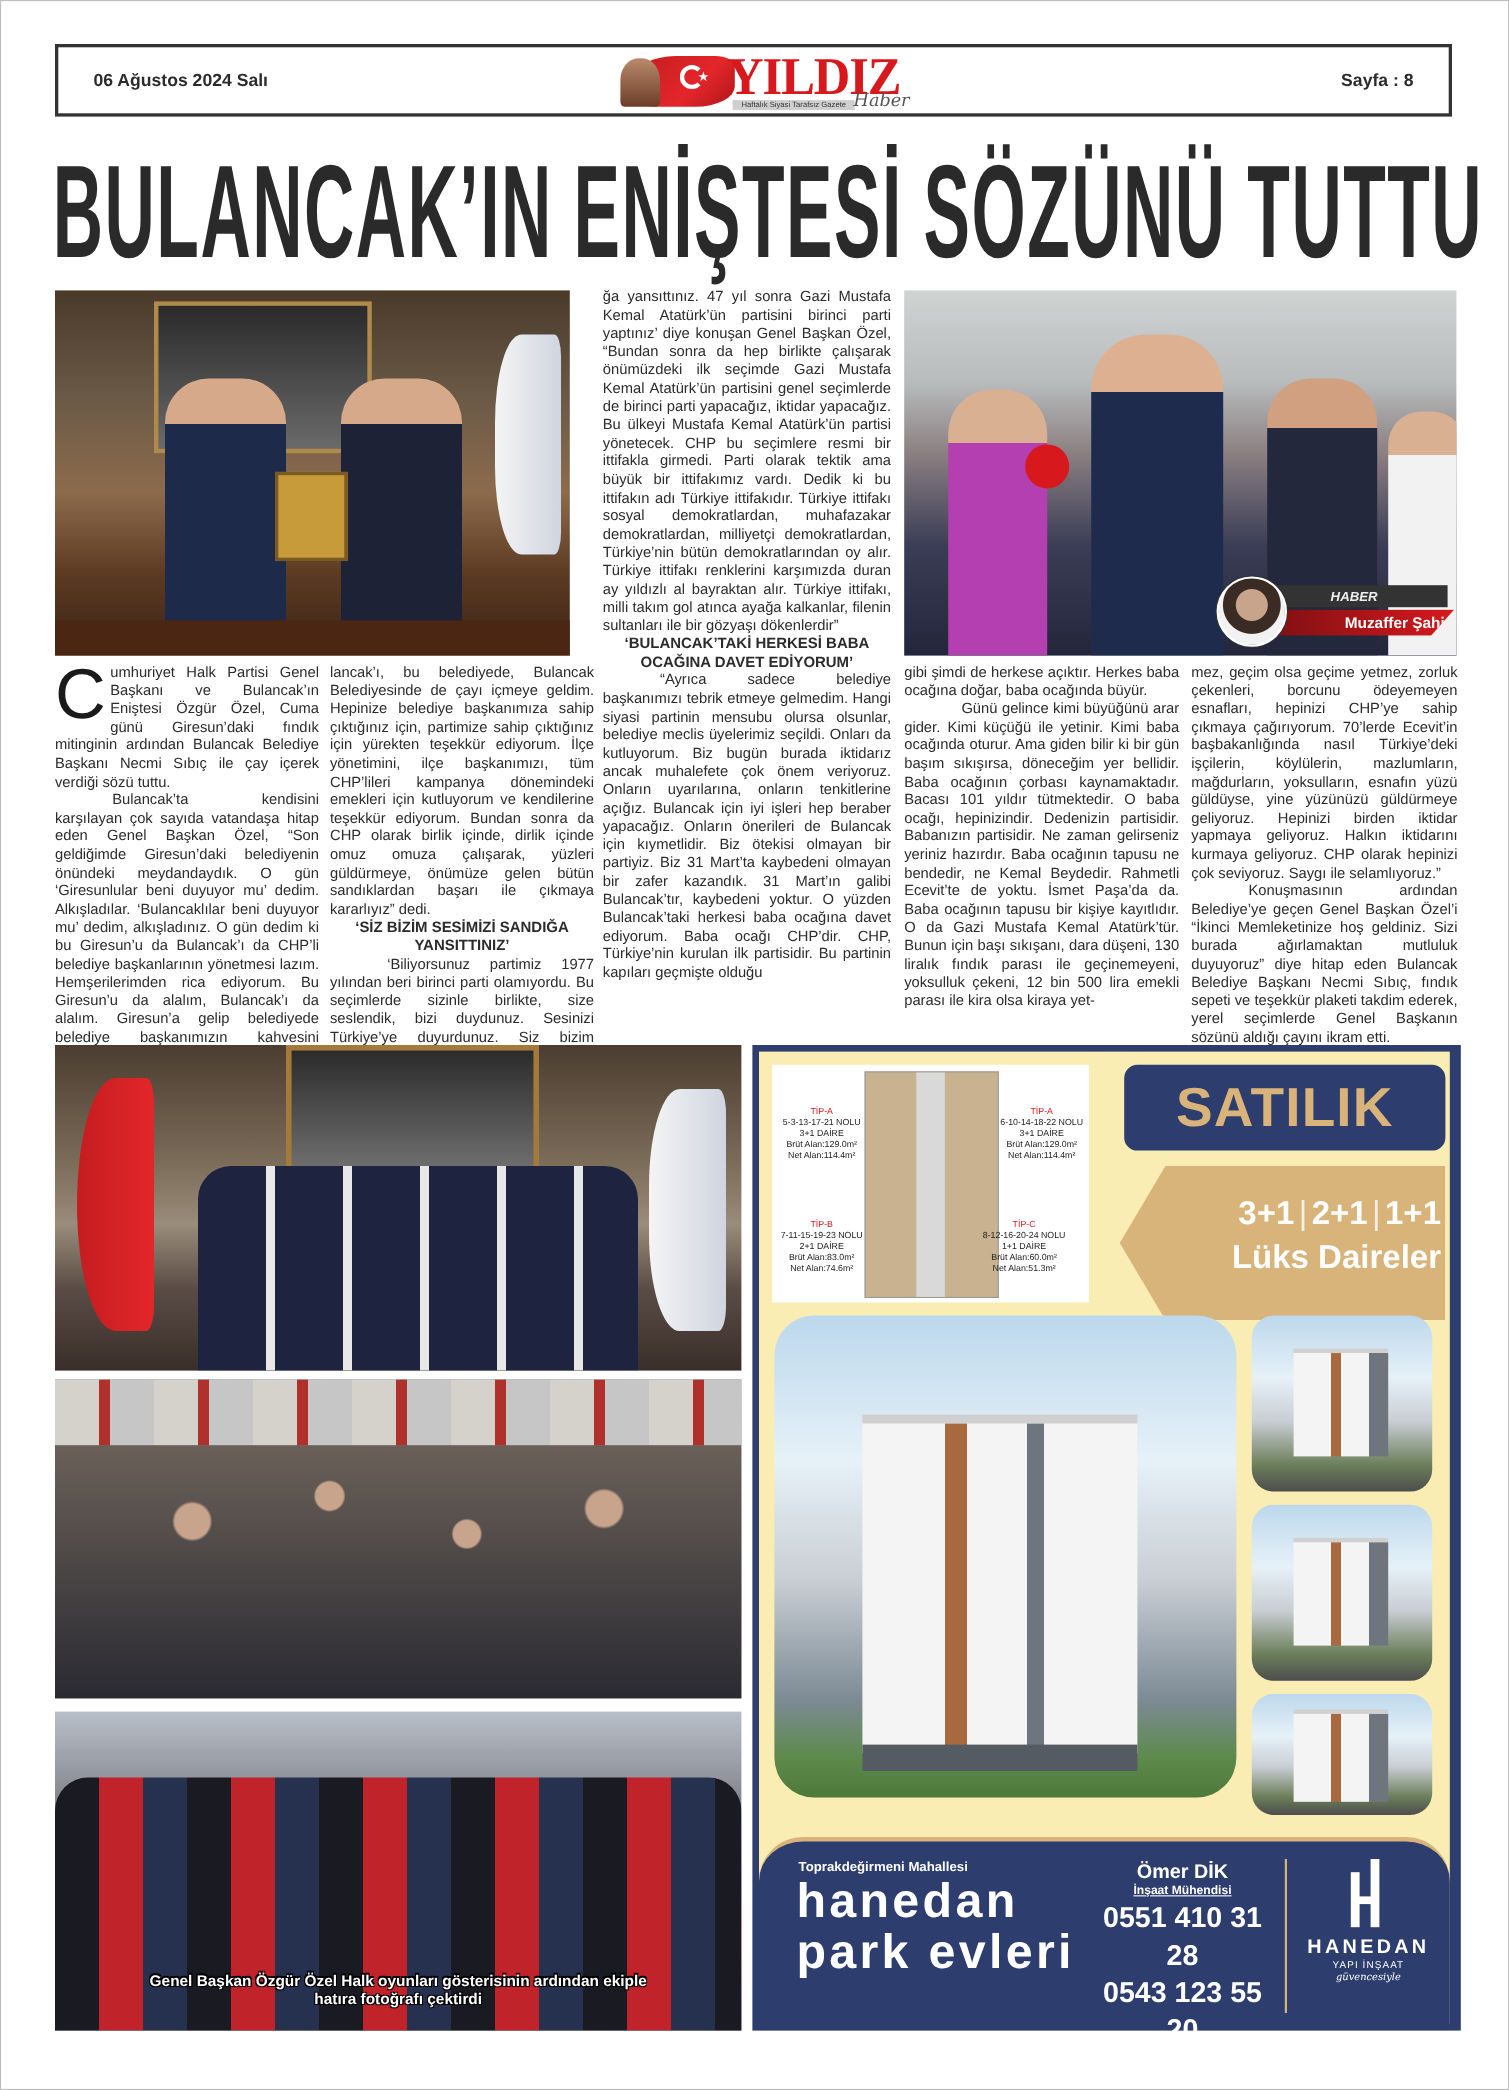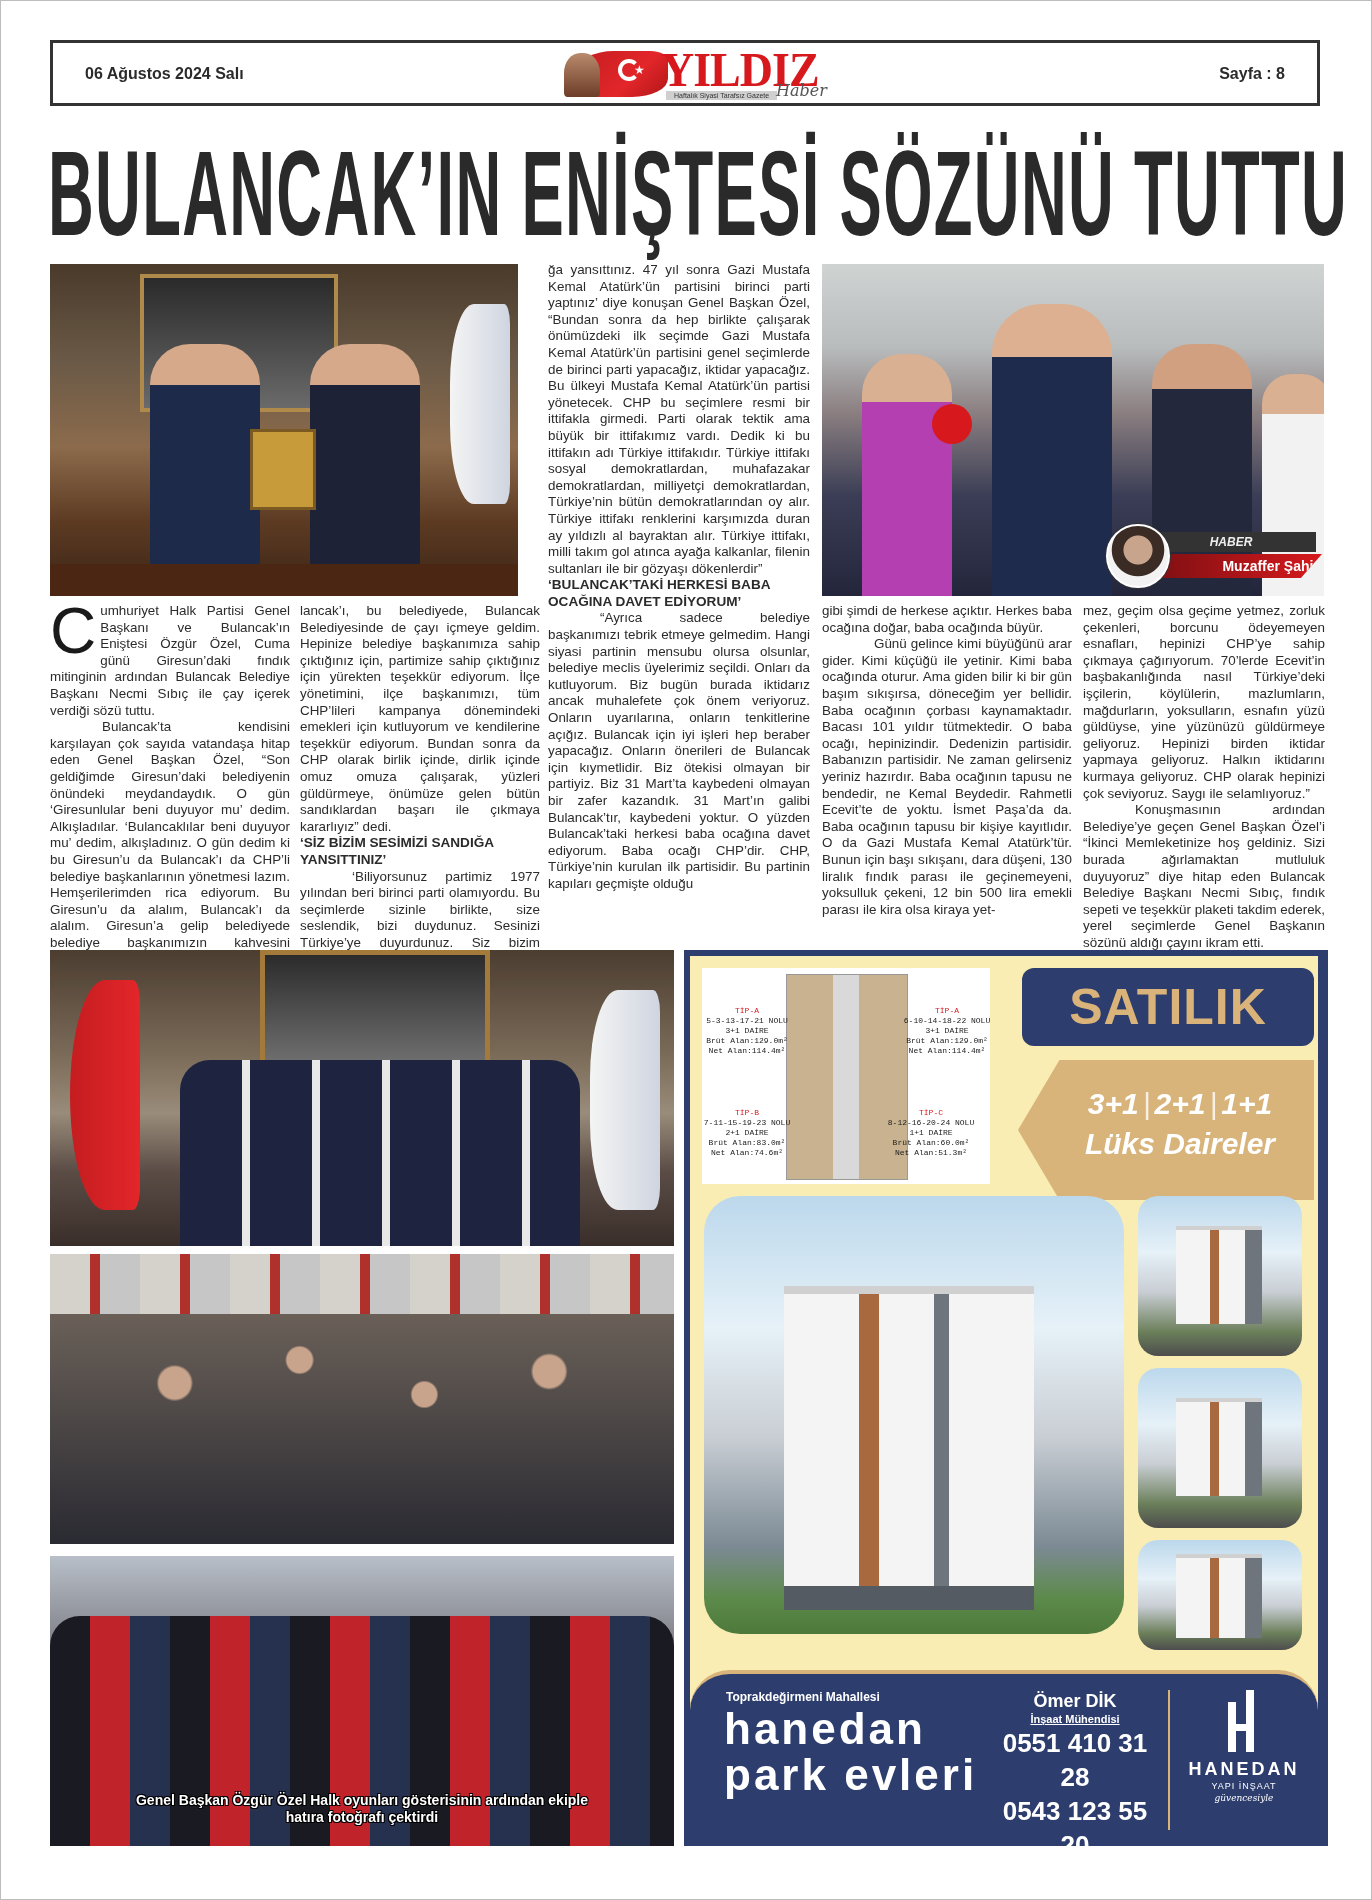--- a/index.html
+++ b/index.html
@@ -25,37 +25,37 @@
   .ph5{left:50px;top:1556px;width:624px;height:290px;background:linear-gradient(180deg,#b8bfc8 0%,#8a8c94 25%,#5a3c3c 55%,#b0232a 72%,#2a2730 100%);}
   .shape{position:absolute;}
   .caption{position:absolute;left:0;width:100%;text-align:center;color:#fff;font-weight:bold;font-size:14px;line-height:17px;text-shadow:-1px -1px 0 #000,1px -1px 0 #000,-1px 1px 0 #000,1px 1px 0 #000;}
   .byline{position:absolute;left:1106px;top:524px;width:220px;height:66px;}
   .byline-avatar{position:absolute;left:0;top:0;width:60px;height:60px;border-radius:50%;background:radial-gradient(circle at 50% 40%,#c9a48c 0 30%,#3a2b24 32% 55%,#f2f2f2 57%);border:2px solid #fff;box-shadow:0 0 0 1px #333;z-index:2;}
   .byline-top{position:absolute;left:40px;top:8px;width:170px;height:20px;background:#333;color:#eee;font-size:12px;font-style:italic;font-weight:bold;text-align:center;line-height:20px;}
   .byline-name{position:absolute;left:40px;top:30px;width:176px;height:24px;background:linear-gradient(90deg,#7a0f12,#d7191d);color:#fff;font-size:14px;font-weight:bold;text-align:right;line-height:24px;clip-path:polygon(0 0,100% 0,88% 100%,0 100%);}
   .col{position:absolute;font-size:13.4px;line-height:16.6px;text-align:justify;color:#2b2b2b;}
   .col p{margin:0;}
   .col .ind{text-indent:52px;}
-  .col h3{margin:0;text-align:left;font-size:13.6px;line-height:16.6px;font-weight:bold;}
+  .col h3{margin:0;text-align:center;font-size:13.6px;line-height:16.6px;font-weight:bold;}
   .dropcap{float:left;font-size:64px;line-height:52px;font-weight:normal;margin:2px 4px 0 0;color:#1a1a1a;}
   .c1{left:50px;top:603px;width:240px;}
   .c2{left:300px;top:603px;width:240px;}
   .c3{left:548px;top:262px;width:262px;}
   .c4{left:822px;top:603px;width:250px;}
   .c5{left:1083px;top:603px;width:242px;}
   .ad{position:absolute;left:684px;top:950px;width:644px;height:896px;background:#2c3d6e;}
   .ad-inner{position:absolute;left:6px;top:6px;width:628px;height:884px;background:#f9edb3;}
   .ad-plan{position:absolute;left:12px;top:12px;width:288px;height:216px;background:#fff;}
   .plan-grid{position:absolute;left:84px;top:6px;width:120px;height:204px;background:#c8b28f;border:1px solid #999;}
   .plan-grid::before{content:"";position:absolute;left:46px;top:0;width:26px;height:204px;background:#d9d9d9;}
-  .plan-label{position:absolute;width:90px;text-align:center;font-family:Liberation Mono, monospace;font-size:8px;line-height:10px;color:#222;}
+  .plan-label{position:absolute;width:90px;text-align:center;font-family:Liberation Sans, sans-serif;font-size:8px;line-height:10px;color:#222;}
   .plan-label .tip{color:#d7191d;}
   .ad-satilik{position:absolute;left:332px;top:12px;width:292px;height:78px;background:#2c3d6e;border-radius:12px;color:#d9b37a;font-weight:bold;font-size:50px;line-height:78px;text-align:center;letter-spacing:1px;}
   .ad-arrow{position:absolute;left:328px;top:104px;width:296px;height:140px;background:#d8b37a;clip-path:polygon(14% 0,100% 0,100% 100%,14% 100%,0 50%);}
-  .ad-types{position:absolute;left:360px;top:128px;width:260px;text-align:center;color:#fff;font-style:italic;font-weight:bold;font-size:30px;line-height:40px;}
+  .ad-types{position:absolute;left:360px;top:128px;width:260px;text-align:right;color:#fff;font-weight:bold;font-size:30px;line-height:40px;}
   .ad-types .sep{font-weight:normal;opacity:.8;margin:0 4px;}
   .ad-render-main{position:absolute;left:14px;top:240px;width:420px;height:438px;border-radius:36px;background:linear-gradient(180deg,#bcd8ec 0%,#e6f1f8 30%,#c9ced4 55%,#7c8a94 80%,#5c8a4a 92%,#4d7a3a 100%);overflow:hidden;}
   .bld{position:absolute;left:80px;top:90px;width:250px;height:300px;background:linear-gradient(90deg,#f4f4f4 0 30%,#a9693f 30% 38%,#f4f4f4 38% 60%,#6f757c 60% 66%,#f4f4f4 66%);border-top:8px solid #d0d0d0;}
   .bld-base{position:absolute;left:80px;top:390px;width:250px;height:24px;background:#555b63;}
   .ad-render-small{position:absolute;left:448px;width:164px;height:160px;border-radius:20px;background:linear-gradient(180deg,#bcd8ec 0%,#e6f1f8 35%,#c9ced4 60%,#6b7f5a 85%,#4d4d4d 100%);overflow:hidden;}
   .bld-s{position:absolute;left:38px;top:30px;width:86px;height:94px;background:linear-gradient(90deg,#f4f4f4 0 40%,#a9693f 40% 50%,#f4f4f4 50% 80%,#6f757c 80%);border-top:4px solid #d0d0d0;}
   .ad-footer{position:absolute;left:0;top:714px;width:628px;height:170px;background:#2c3d6e;border-radius:40px 40px 0 0;border-top:4px solid #d8b37a;}
   .ad-loc{position:absolute;left:36px;top:16px;color:#fff;font-weight:bold;font-size:12px;}
   .ad-brand{position:absolute;left:34px;top:32px;color:#fff;font-weight:bold;font-size:44px;line-height:46px;letter-spacing:3px;}
   .ad-contact{position:absolute;left:300px;top:16px;width:170px;text-align:center;color:#fff;}

